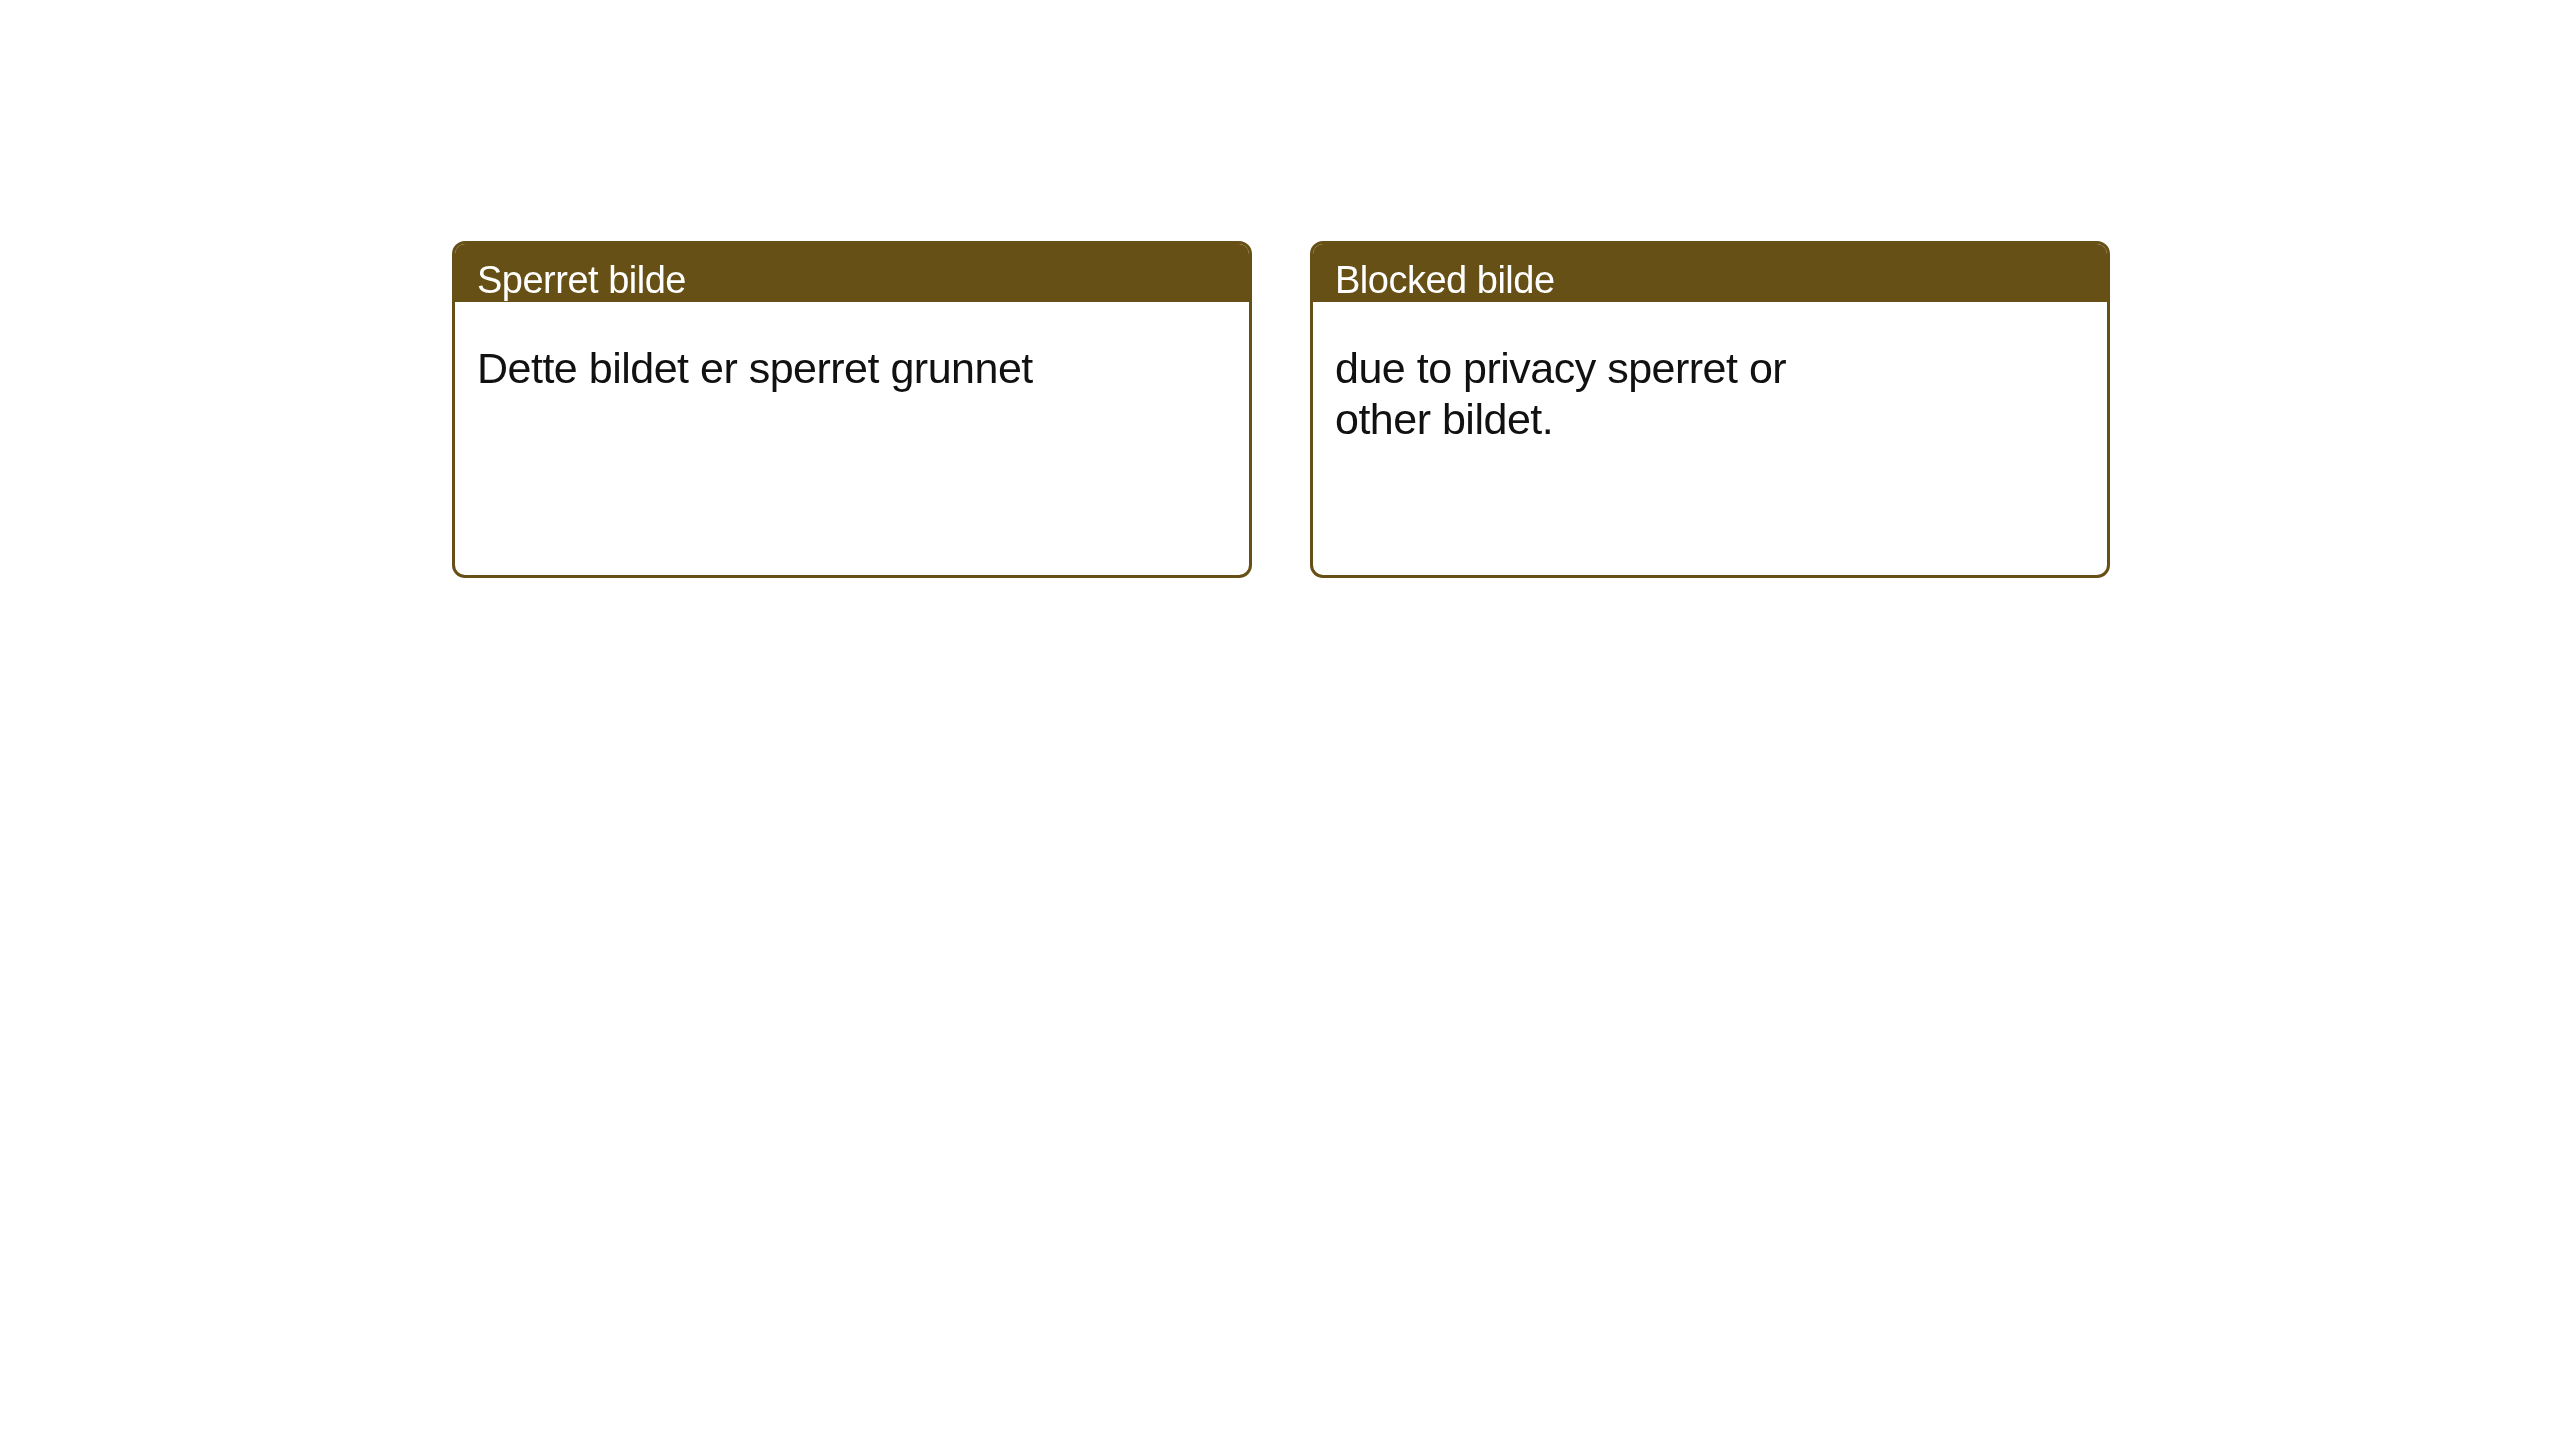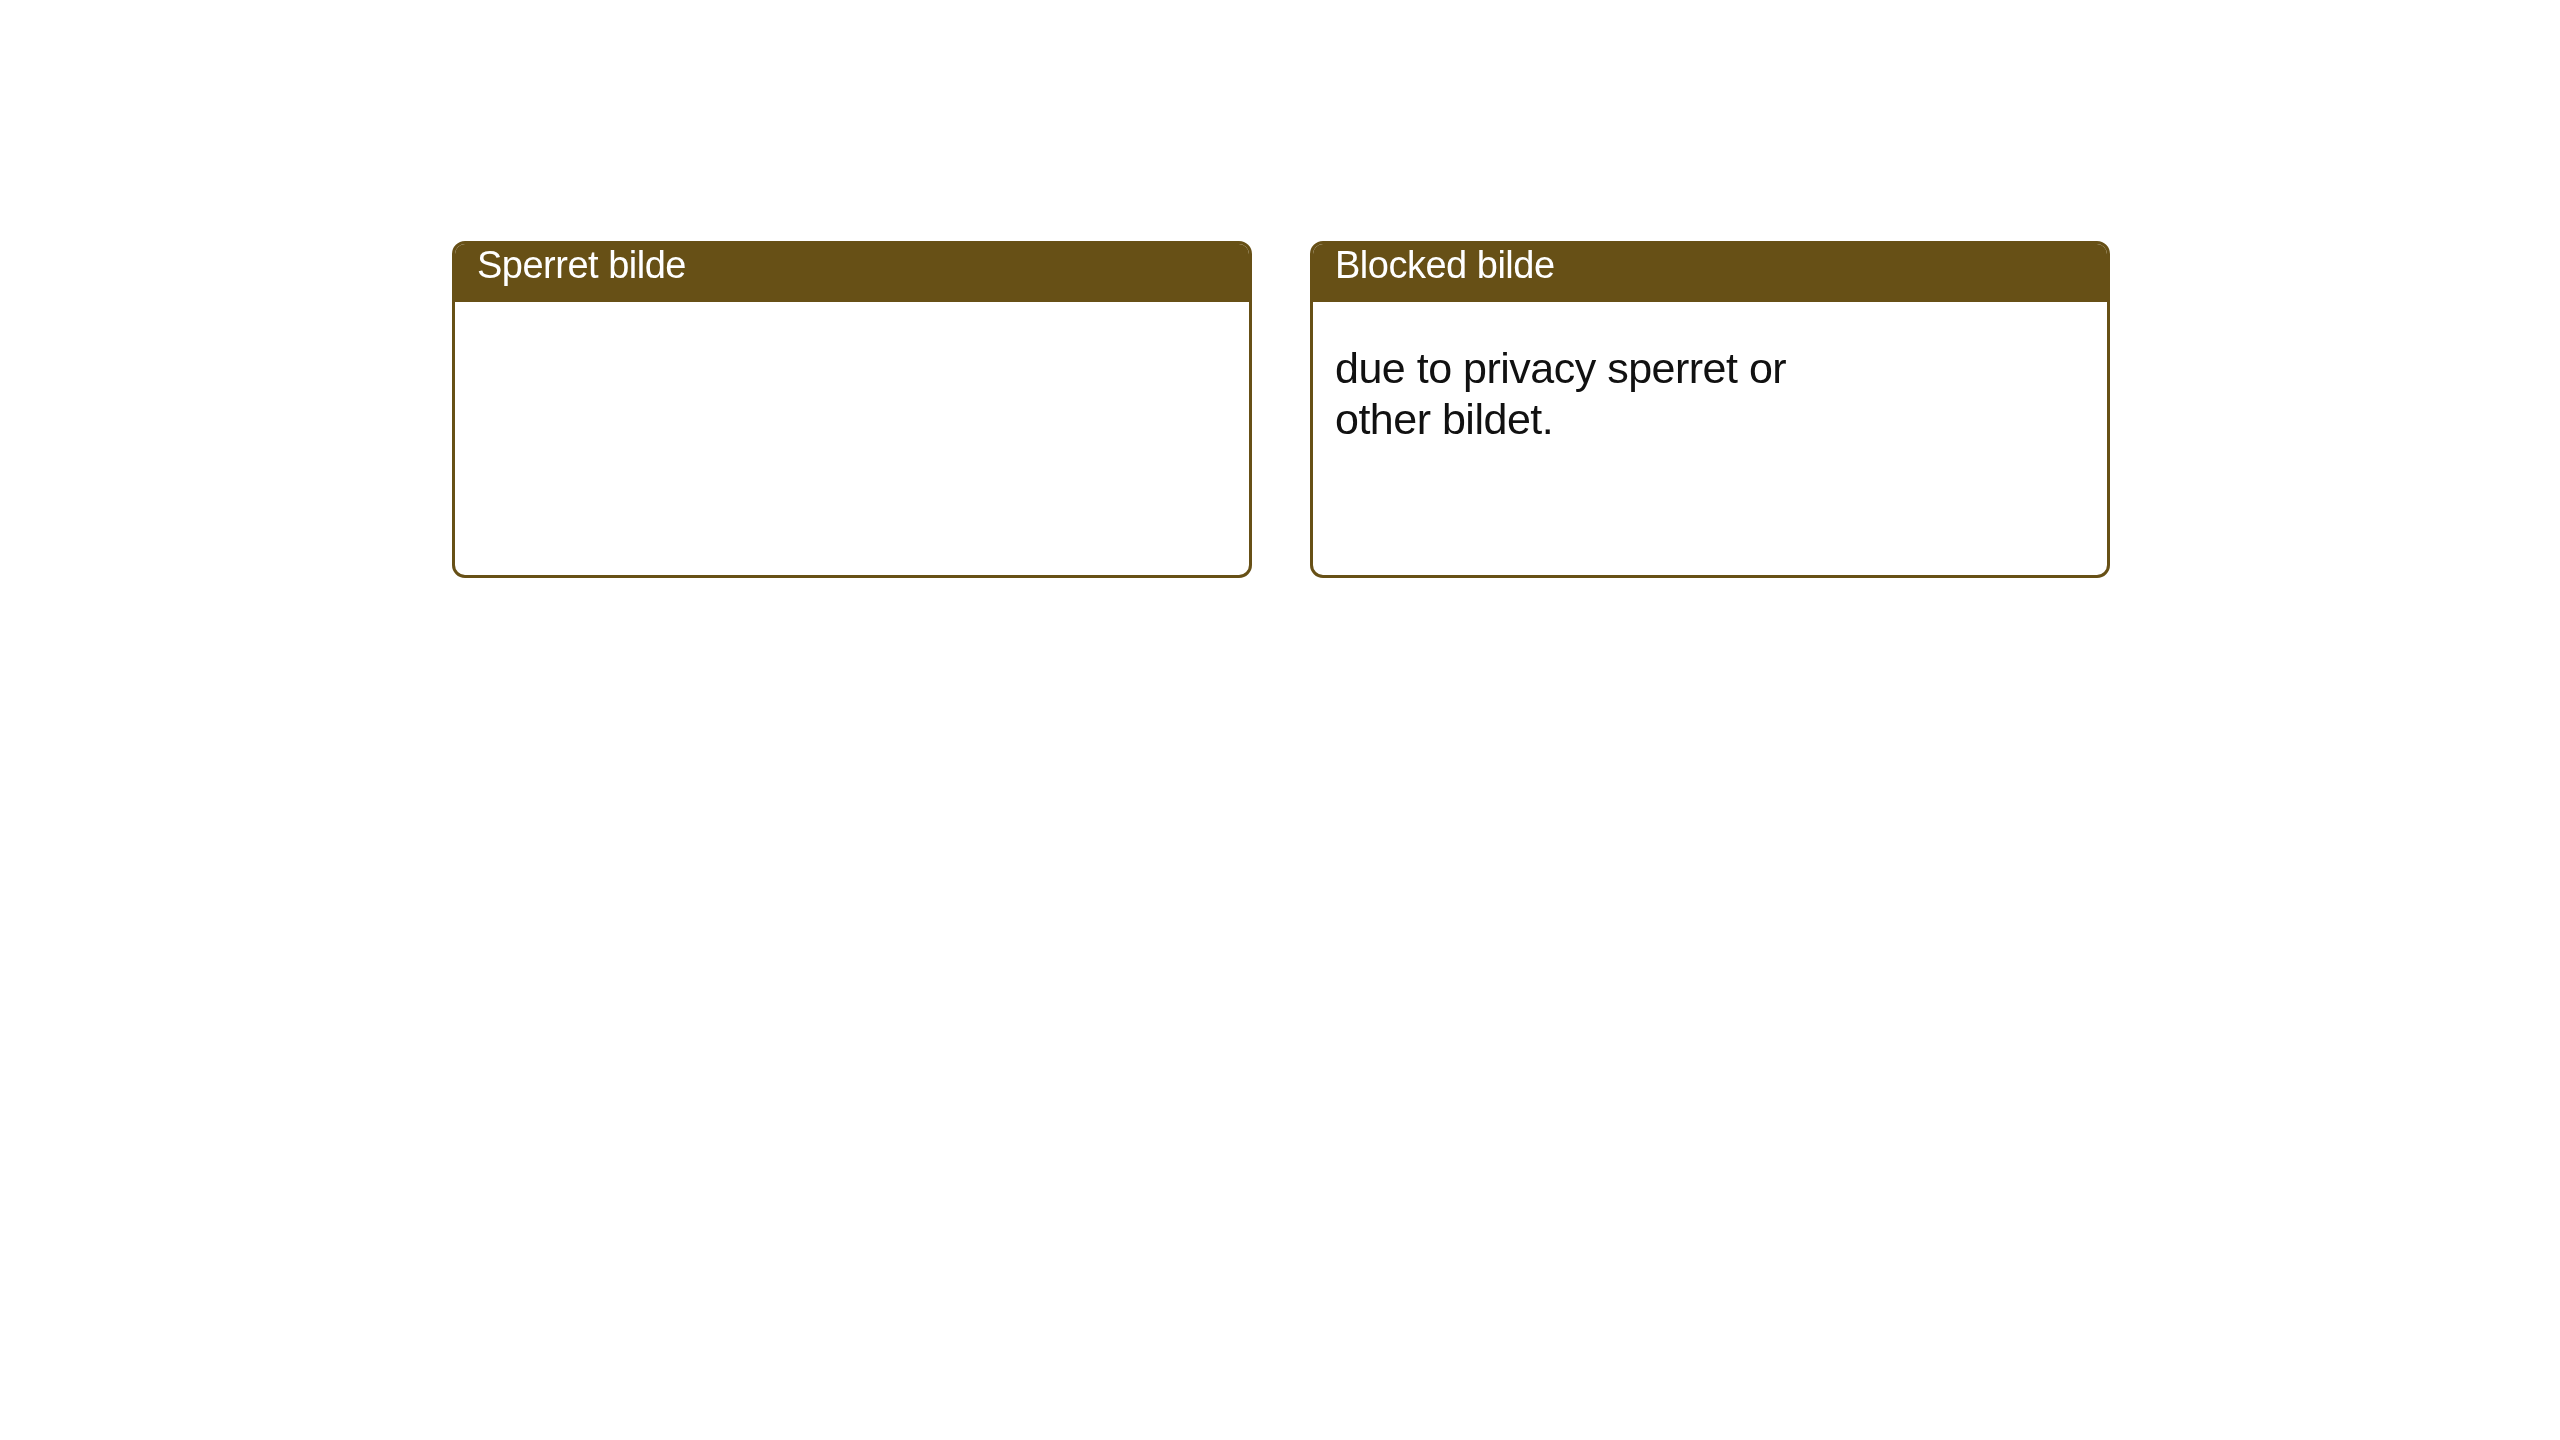--- a/index.html
+++ b/index.html
@@ -27,21 +27,21 @@
     border: 3px solid var(--border-color);
     border-radius: 13px;
     overflow: hidden;
   }
   .card.card-left  { left: 452px; }
   .card.card-right { left: 1310px; }
   .card-header {
     background: var(--header-bg);
     height: 58px;
     display: flex;
-    align-items: flex-start;
+    align-items: flex-end;
     padding: 0 22px;
   }
   .card-title {
     color: var(--header-text);
     font-size: 38px;
     letter-spacing: -0.5px;
     white-space: nowrap;
   }
   .card-body {
     padding: 41px 24px 0 22px;
@@ -55,20 +55,21 @@
   }
 </style>
 </head>
 <body>
 
 <div class="card card-left">
   <div class="card-header">
     <span class="card-title">Sperret bilde</span>
   </div>
   <div class="card-body">
+    <div class="body-line">Dette bildet er sperret grunnet</div>
   </div>
 </div>
 
 <div class="card card-right">
   <div class="card-header">
     <span class="card-title">Blocked bilde</span>
   </div>
   <div class="card-body">
     <div class="body-line">due to privacy sperret or</div>
     <div class="body-line">other bildet.</div>

